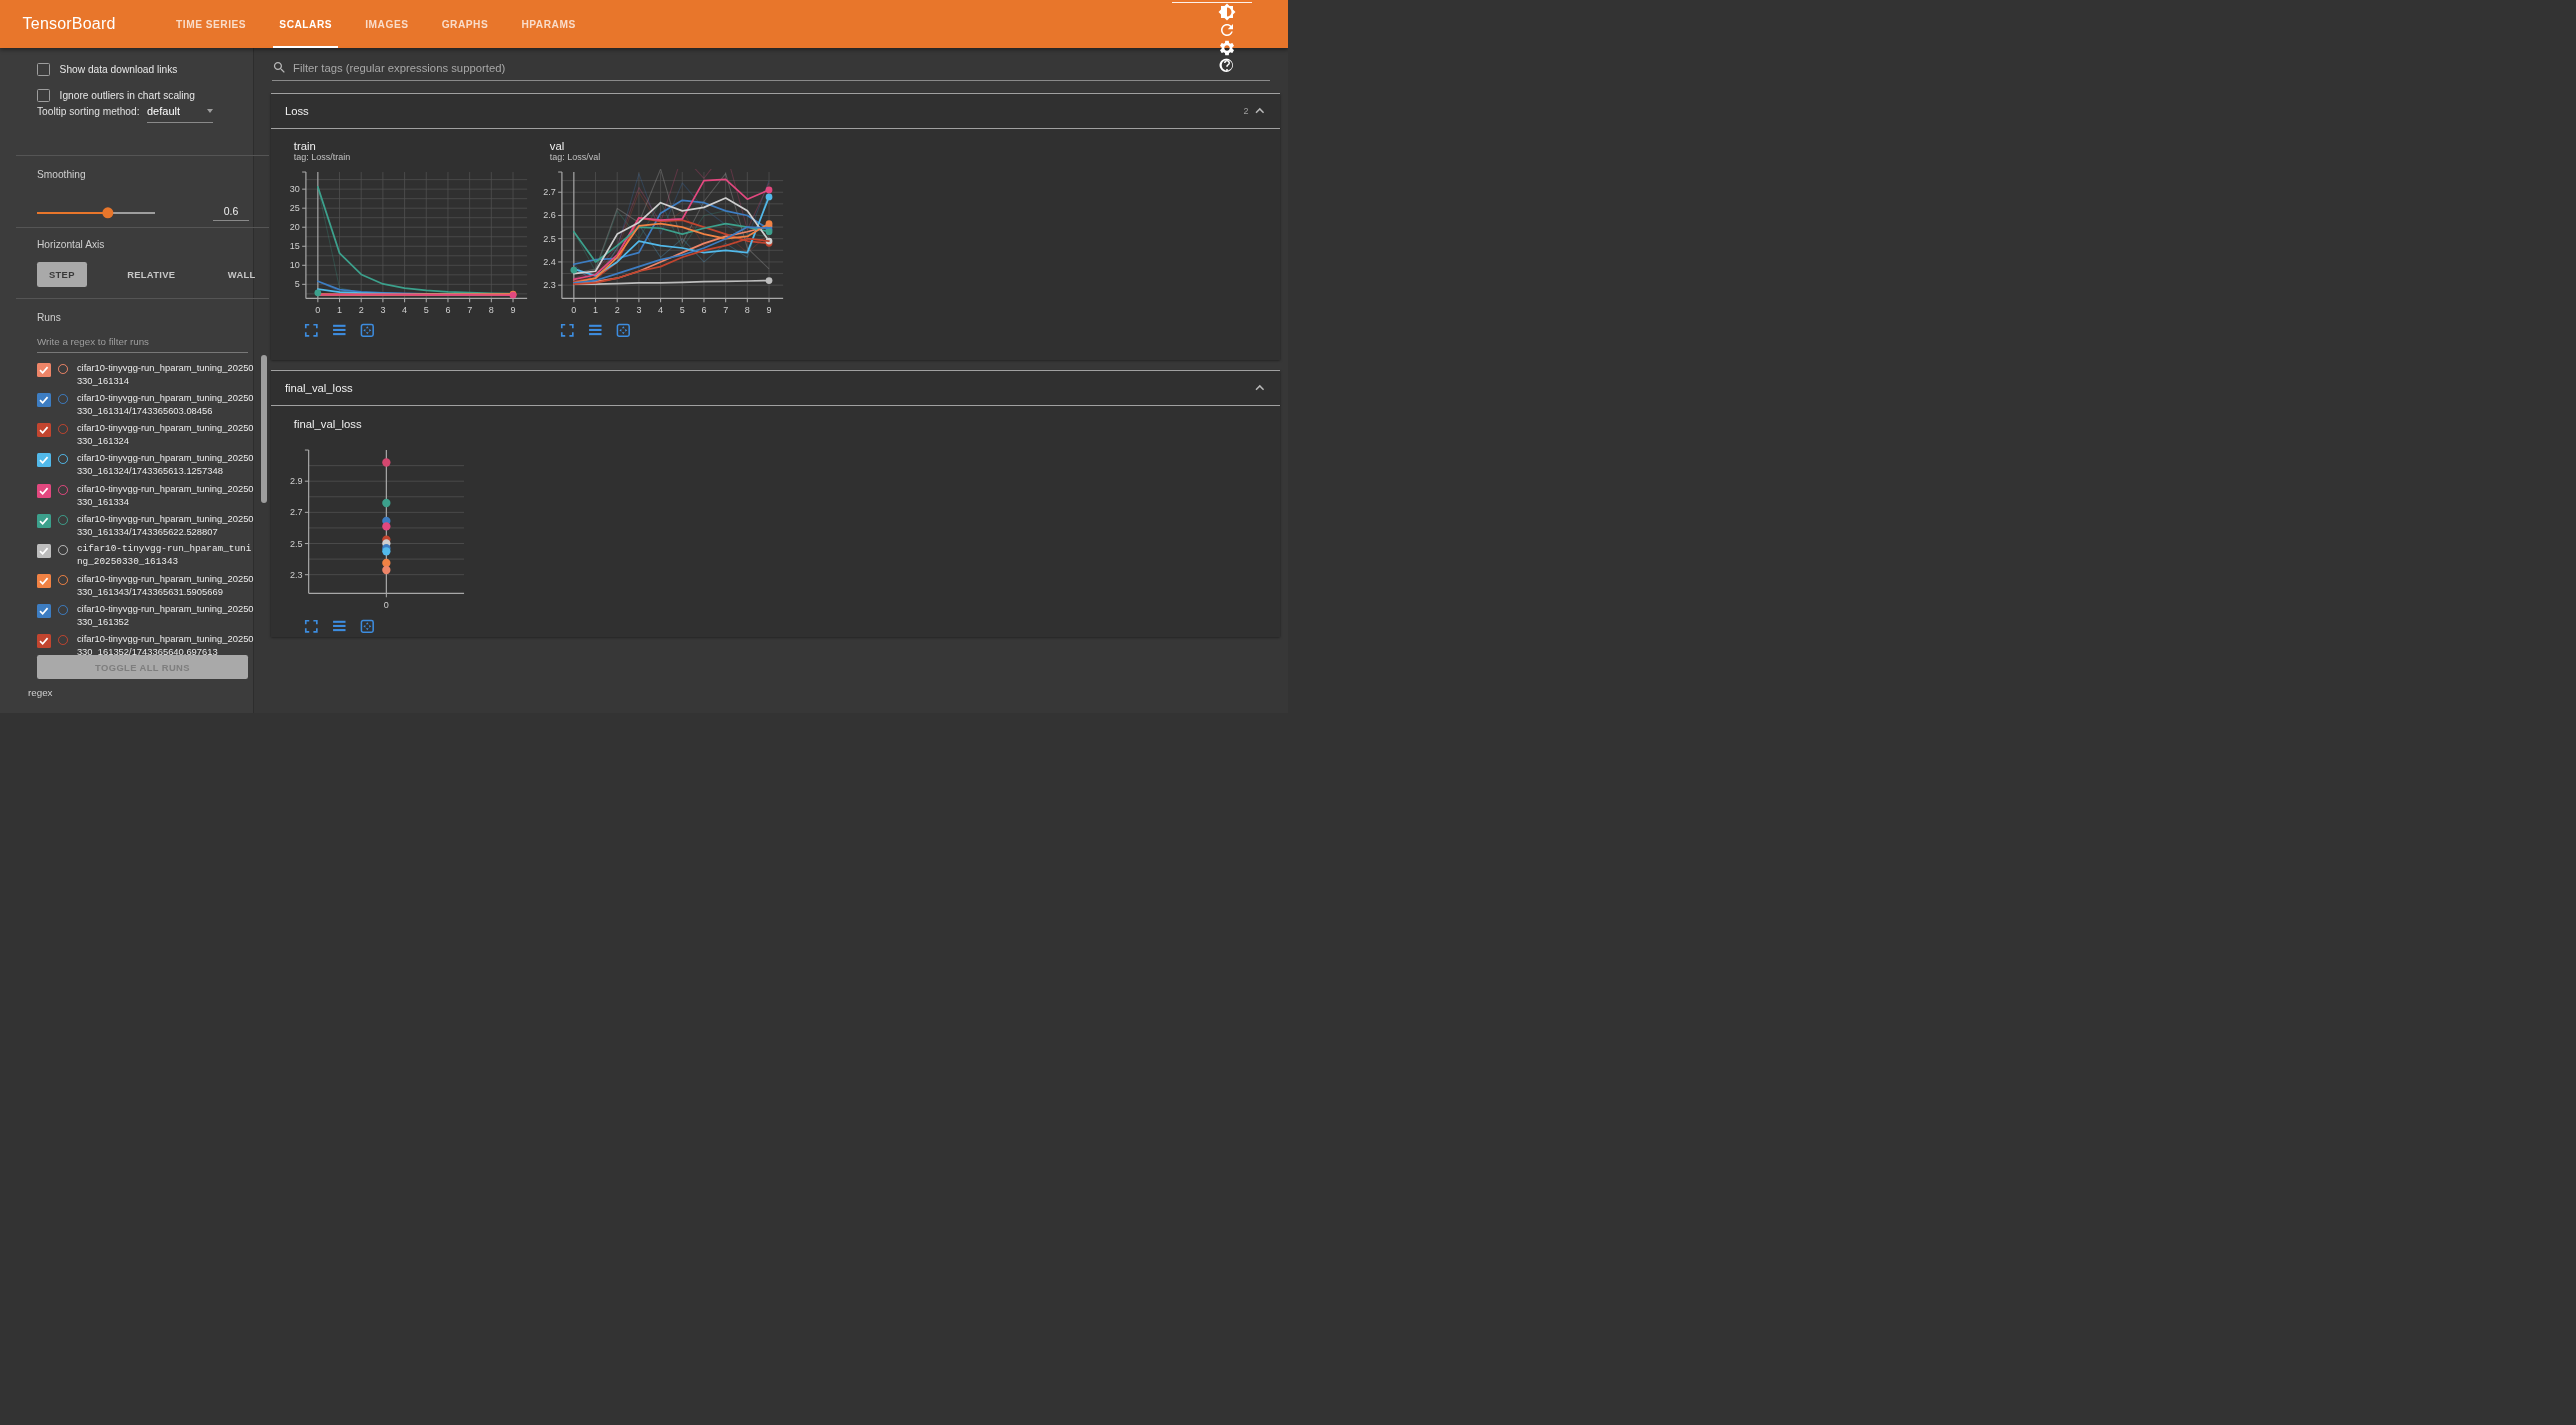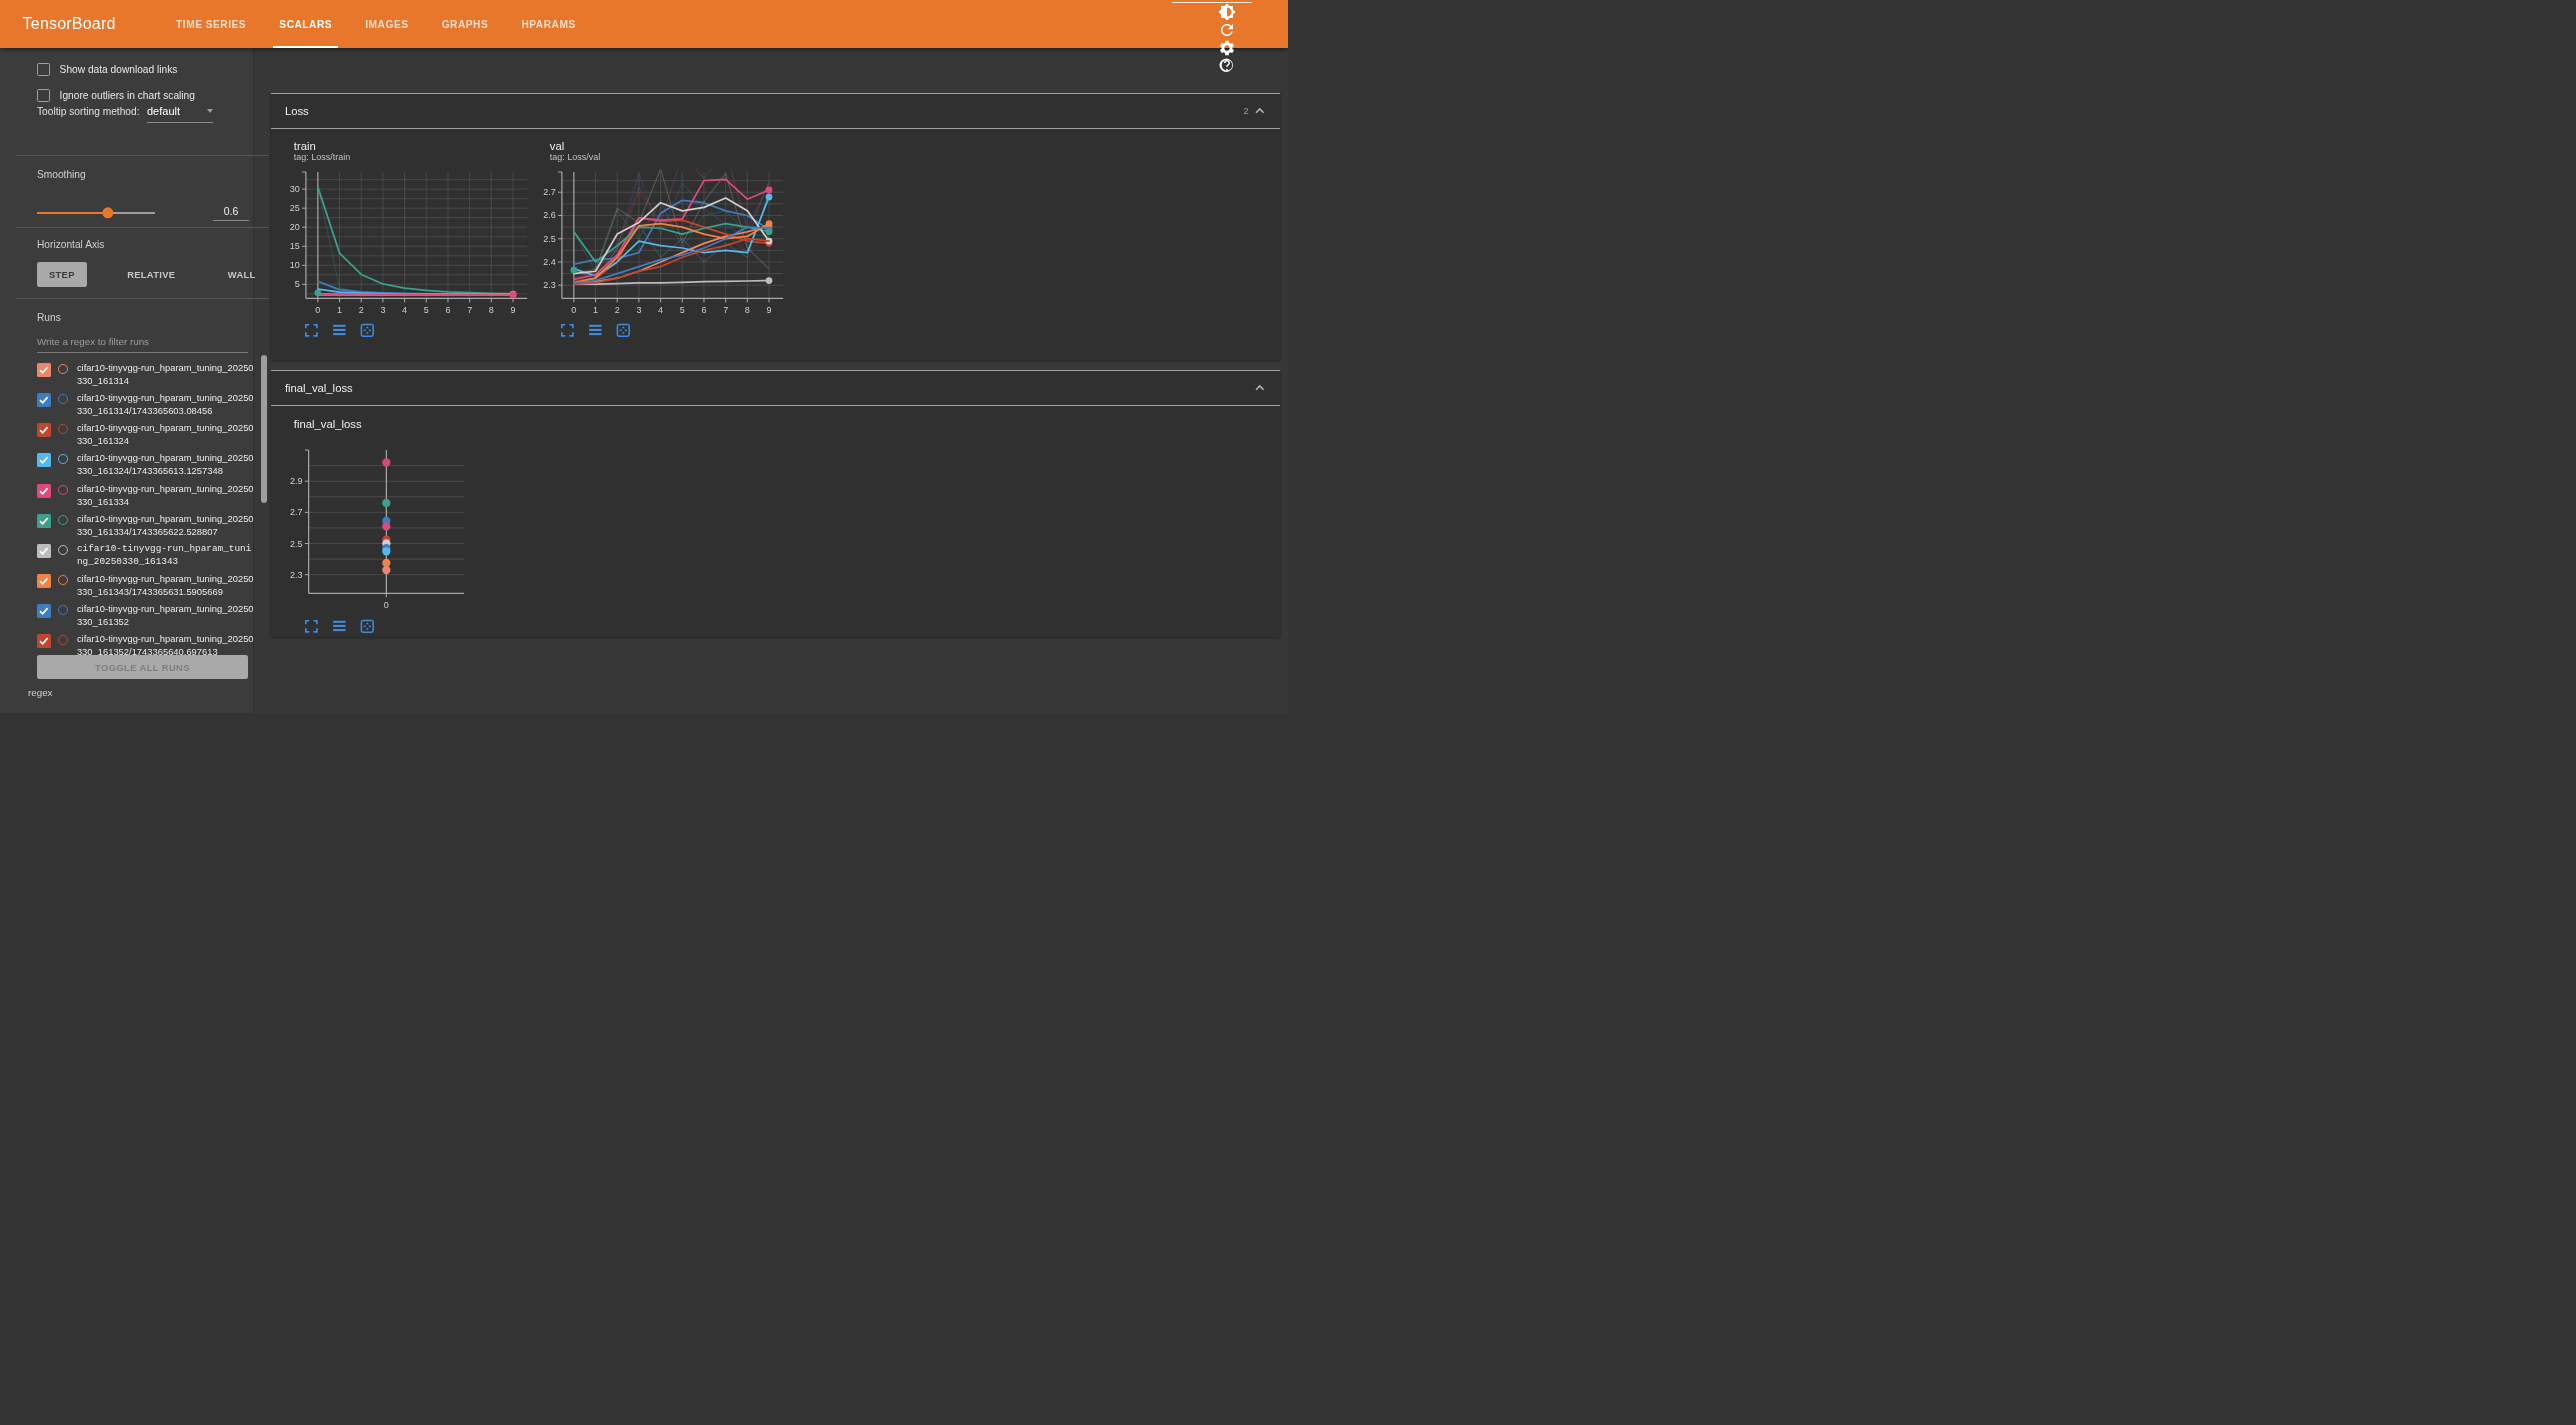--- a/index.html
+++ b/index.html
@@ -258,20 +258,26 @@
     <span class="run-lbl">cifar10-tinyvgg-run_hparam_tuning_20250330_161352/1743365640.697613</span>
   </div>
       </div>
   <div class="side-scroll"></div>
   <button class="toggle-btn">TOGGLE ALL RUNS</button>
   <div class="logs-lbl">regex</div>
  </div>
 </div>
 
 <div class="main">
+  <div class="search-row">
+    <svg viewBox="0 0 24 24" fill="#b8b8b8">
+        <path d="M15.5 14h-.79l-.28-.27C15.41 12.59 16 11.11 16 9.5 16 5.91 13.09 3 9.5 3S3 5.91 3 9.5 5.91 16 9.5 16c1.61 0 3.09-.59 4.23-1.57l.27.28v.79l5 4.99L20.49 19l-4.99-5zm-6 0C7.01 14 5 11.99 5 9.5S7.01 5 9.5 5 14 7.01 14 9.5 11.99 14 9.5 14z"></path>
+      </svg>
+    <span class="search-ph">Filter tags (regular expressions supported)</span>
+  </div>
 
   <div class="card" style="top:45px; height:267px;">
     <div class="card-hd">
       <span class="card-title">Loss</span>
       <span class="card-count">2</span>
       <span class="chev-up">
         <svg viewBox="0 0 18 18">
             <path d="M4 11.5 L9 6.5 L14 11.5" fill="none" stroke="#b8b8b8" stroke-width="2"></path>
           </svg>
       </span>

